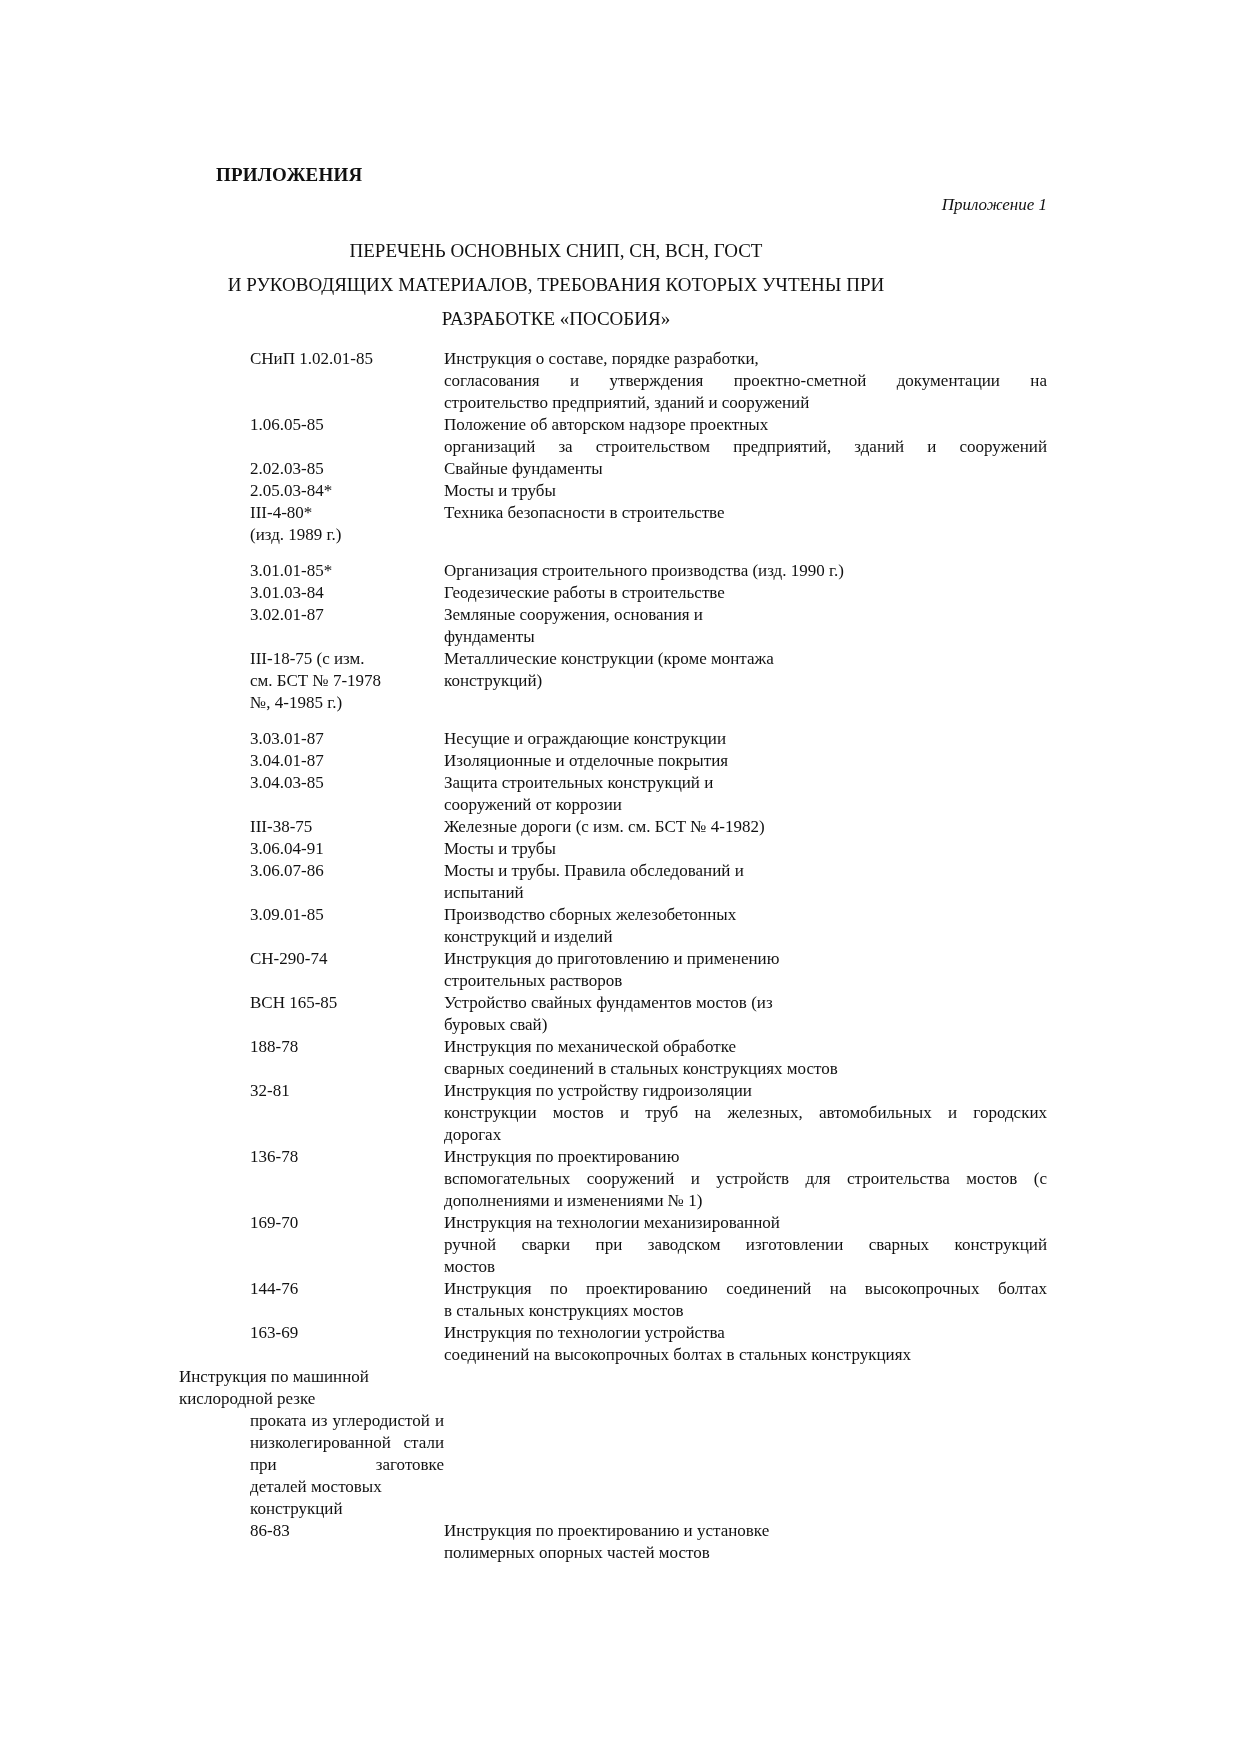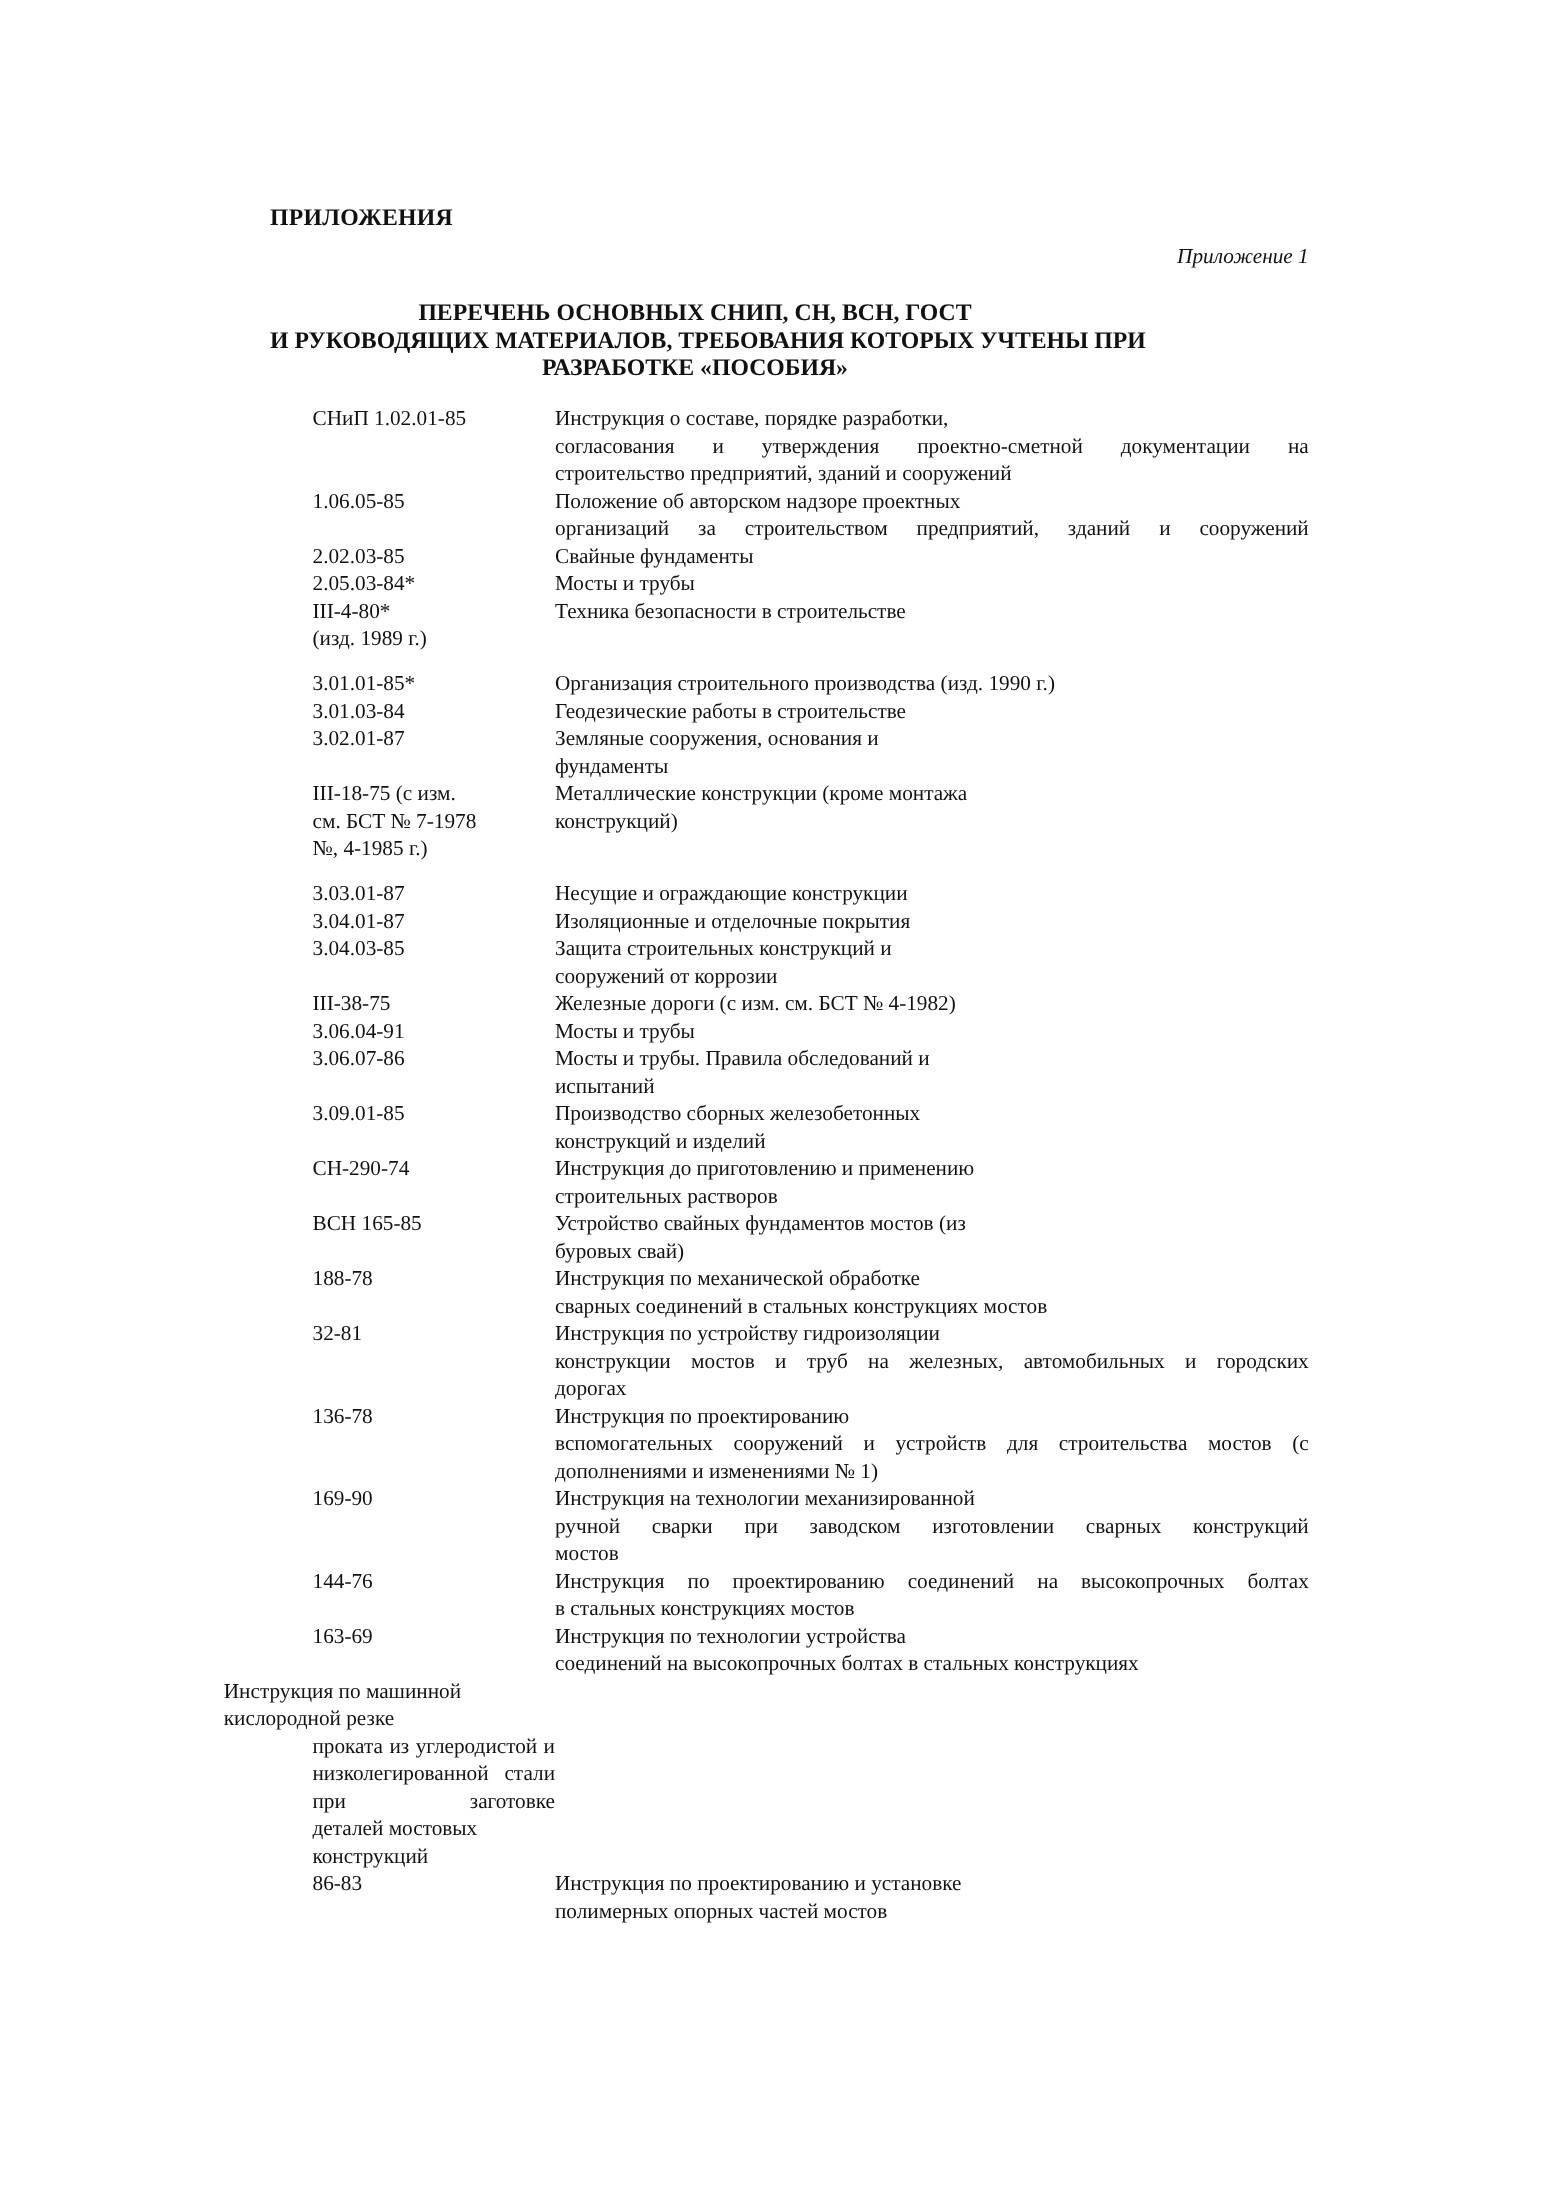--- a/index.html
+++ b/index.html
@@ -27,24 +27,25 @@
     font-style: italic;
     line-height: 22px;
     text-align: right;
   }
   .title-box {
     width: 680px;
     margin-top: 24px;
   }
   .title-box .title-line {
     font-size: 19px;
-    font-weight: bold;
+    font-weight: normal;
     line-height: 22px;
     text-align: center;
     white-space: nowrap;
+    margin-top: 12px;
   }
   .entries {
     margin-top: 18px;
     font-size: 17px;
     line-height: 22px;
     margin-left: 34px;
   }
   .entry {
     display: grid;
     grid-template-columns: 194px 1fr;
@@ -263,21 +264,21 @@
           <div class="code-line">136-78</div>
         </div>
         <div>
           <div class="desc-line">Инструкция по проектированию</div>
           <div class="desc-line j">вспомогательных сооружений и устройств для строительства мостов (с</div>
           <div class="desc-line">дополнениями и изменениями № 1)</div>
         </div>
       </div>
       <div class="entry">
         <div>
-          <div class="code-line">169-90</div>
+          <div class="code-line">169-70</div>
         </div>
         <div>
           <div class="desc-line">Инструкция на технологии механизированной</div>
           <div class="desc-line j">ручной сварки при заводском изготовлении сварных конструкций</div>
           <div class="desc-line">мостов</div>
         </div>
       </div>
       <div class="entry">
         <div>
           <div class="code-line">144-76</div>

